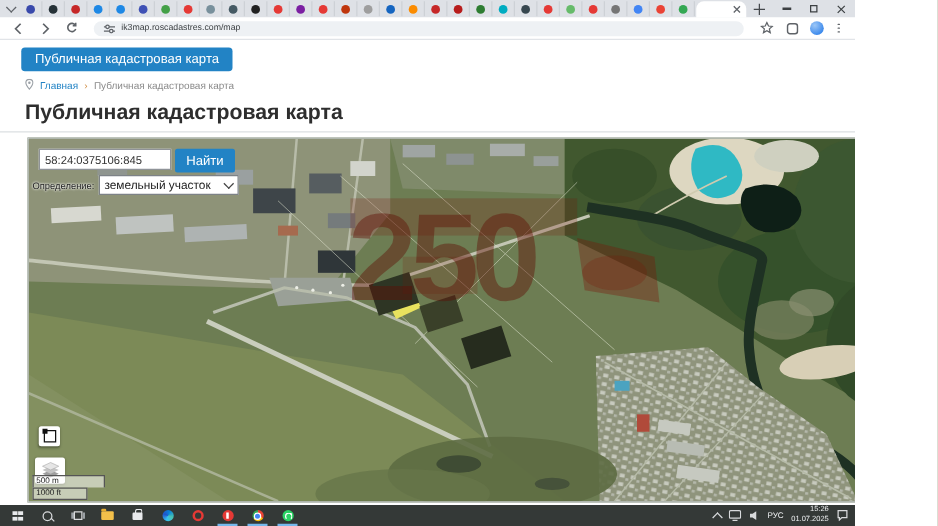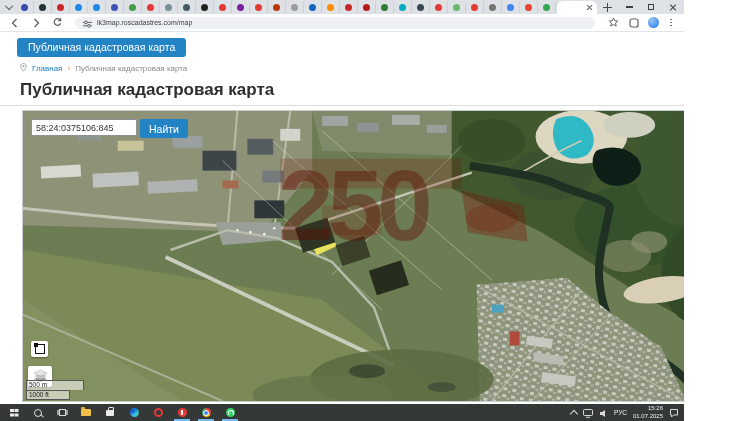--- a/index.html
+++ b/index.html
@@ -380,20 +380,27 @@
           <rect x="6" y="4" width="2.5" height="2" fill="#b9bdb2" opacity="0.9"></rect>
         </pattern>
       </defs>
     </svg>
 
     <div class="search-bar">
       <input class="search-input" type="text" value="58:24:0375106:845" style="">
       <button class="find-btn">Найти</button>
     </div>
 
+    <div class="filter-row">
+      <span class="filter-label">Определение:</span>
+      <div class="select-box">
+        <span class="sel-val">земельный участок</span>
+        <span class="sel-chev"></span>
+      </div>
+    </div>
 
     <div class="map-btn extent-btn">
       <span class="extent-ic"></span>
     </div>
 
     <div class="map-btn layers-btn">
       <svg width="17" height="15">
         <polygon points="8.5,7 15,10 8.5,13 2,10" fill="#9e9e9e"></polygon>
         <polygon points="8.5,4 15,7 8.5,10 2,7" fill="#c4c4c4"></polygon>
         <polygon points="8.5,1 15,4 8.5,7 2,4" fill="#e6e6e6" stroke="#aaa" stroke-width="0.5"></polygon>

